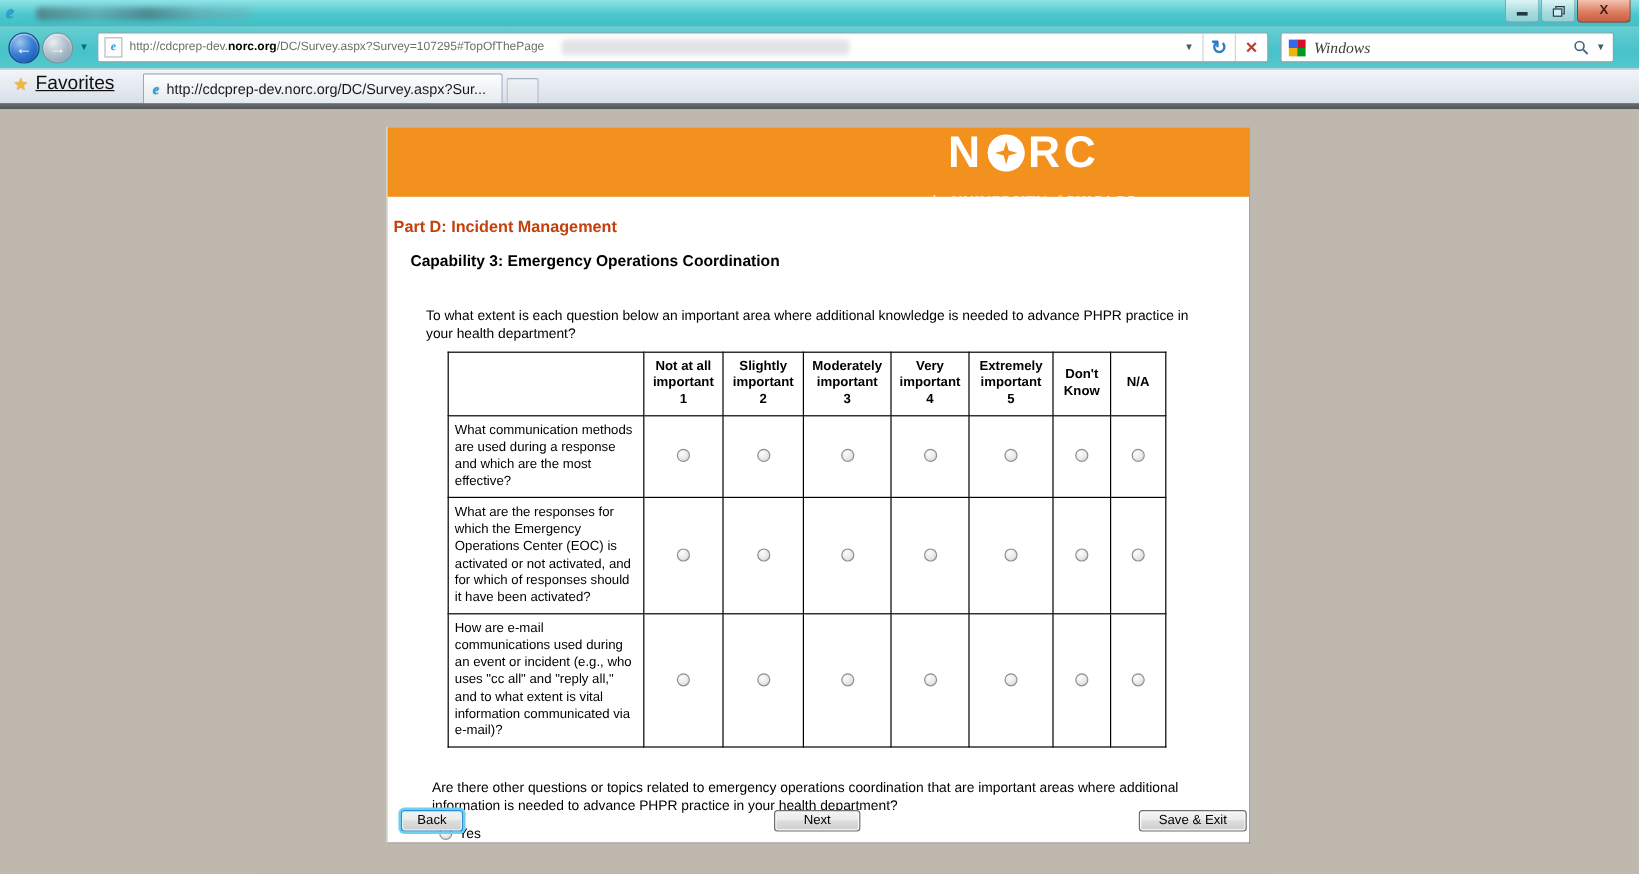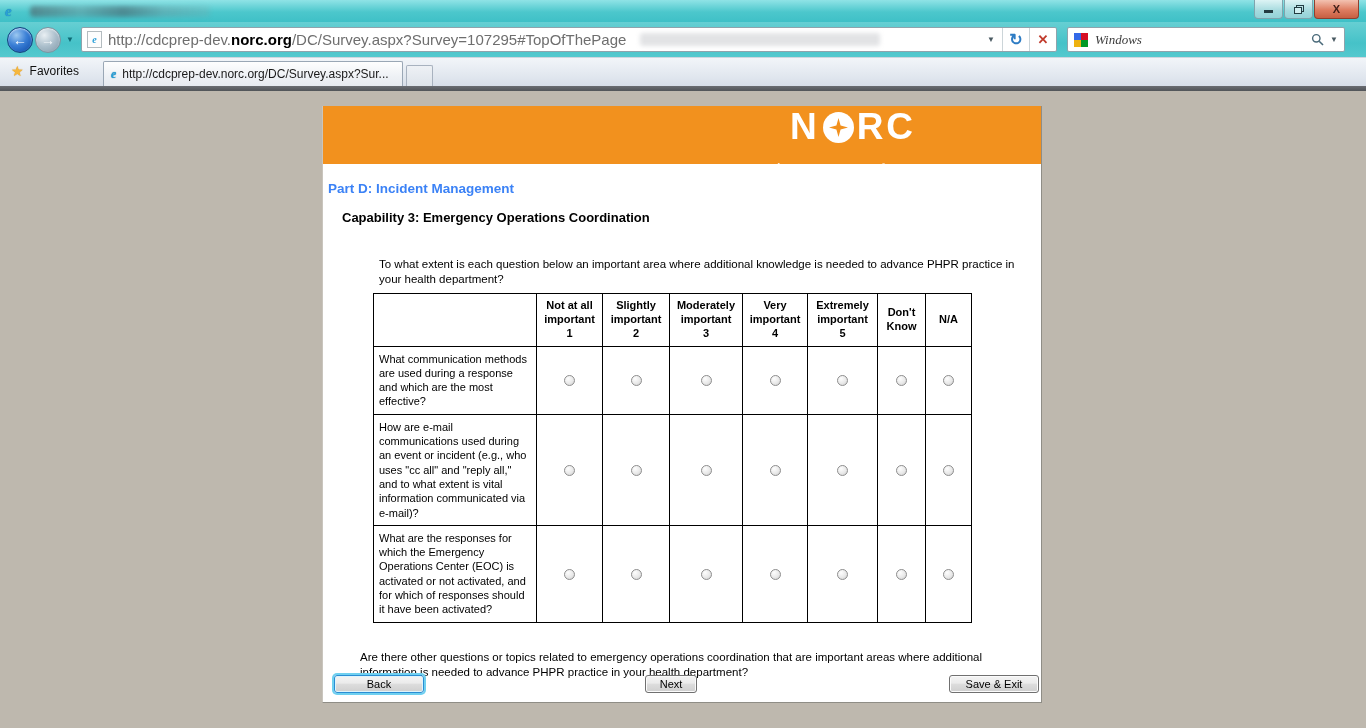--- a/index.html
+++ b/index.html
@@ -30,21 +30,21 @@
     font-size:14px; font-weight:bold; flex:none; }
   .nav-back { background:radial-gradient(circle at 35% 30%,#9cc8f0 0%,#3a7fd6 45%,#1b5cb8 78%,#134a98);
     border:1px solid #12427e; color:#fff; box-shadow:inset 0 1px 2px rgba(255,255,255,.7); }
   .nav-fwd { background:radial-gradient(circle at 35% 30%,#e9eff3 0%,#aabecb 50%,#90a6b5 80%);
     border:1px solid #7e939f; color:#f4f8fa; margin-left:2px; box-shadow:inset 0 1px 2px rgba(255,255,255,.7); }
   .nav-caret { color:#0e6a74; font-size:8px; margin:0 7px 0 5px; }
   .url-group { display:flex; align-items:center; height:25px; width:976px; background:#fff;
     border:1px solid #8fa3ac; border-radius:2px; padding-left:5px; overflow:hidden; }
   .page-icon { width:15px; height:17px; border:1px solid #b4bcc0; background:#fdfdfd; flex:none;
     display:flex; align-items:center; justify-content:center; font:italic bold 10px "Liberation Serif",serif; color:#2a9fd8; }
-  .url-text { font-size:15px; color:#6e6e6e; margin-left:6px; white-space:nowrap; }
+  .url-text { font-size:10px; color:#6e6e6e; margin-left:6px; white-space:nowrap; }
   .url-text b { color:#000; }
   .url-smudge { width:240px; height:13px; margin-left:14px; border-radius:3px; background:rgba(150,155,160,.28); filter:blur(2px); }
   .url-spacer { flex:1; }
   .seg { height:100%; display:flex; align-items:center; justify-content:center; flex:none; }
   .seg.caret { width:22px; color:#4a5a62; font-size:8px; }
   .seg.btn { width:27px; border-left:1px solid #ccd5d9; }
   .refresh-glyph { color:#2e7cc4; font-size:16px; font-weight:bold; }
   .stop-glyph { color:#c03a2b; font-size:13px; font-weight:bold; }
   .search-box { display:flex; align-items:center; height:25px; width:278px; background:#fff;
     border:1px solid #8fa3ac; border-radius:2px; margin-left:10px; padding:0 6px; }
@@ -52,21 +52,21 @@
   .google-logo span:nth-child(1){background:#3369e8;} .google-logo span:nth-child(2){background:#d50f25;}
   .google-logo span:nth-child(3){background:#eeb211;} .google-logo span:nth-child(4){background:#009925;}
   .search-text { font:italic 13px "Liberation Serif",serif; color:#3c3c3c; margin-left:7px; flex:1; }
   .search-caret { color:#4a5a62; font-size:8px; margin-left:6px; }
 
   
   .tabbar { height:29px; background:linear-gradient(180deg,#f2f5f9,#e0e6ee 70%,#d7dee8);
     display:flex; align-items:flex-end; padding-left:7px; border-top:1px solid #cfd6df; }
   .fav-btn { display:flex; align-items:center; gap:6px; padding:0 12px 7px 4px; }
   .fav-star { color:#f6b73c; font-size:14px; text-shadow:0 0 1px #c8871a; }
-  .fav-label { font-size:12px; color:#111; }
+  .fav-label { font-size:16px; color:#111;text-decoration:underline; }
   .tab { width:300px; height:25px; display:flex; align-items:center; gap:6px; padding:0 7px; margin-left:12px;
     background:linear-gradient(180deg,#fefefe,#eef1f5 60%,#e6eaf0); border:1px solid #9aa7b5; border-bottom:none;
     border-radius:2px 2px 0 0; }
   .tab .ie-icon { font-size:12px; margin:0; }
   .tab-title { font-size:12px; color:#1a1a1a; white-space:nowrap; overflow:hidden; }
   .tab-stub { width:27px; height:21px; margin-left:3px; background:linear-gradient(180deg,#eef1f5,#dde3ea);
     border:1px solid #a8b2bf; border-bottom:none; border-radius:2px 2px 0 0; }
   .chrome-sep { height:5px; background:linear-gradient(180deg,#6a6d72,#515458); }
 
   
@@ -76,42 +76,42 @@
 
   .norc-header { height:58px; background:#F2911E; position:relative; }
   .norc-logo { position:absolute; left:400px; top:3px; width:260px; text-align:center; color:#fff; }
   .norc-word { display:flex; align-items:center; justify-content:center; font-size:37px; font-weight:bold;
     letter-spacing:3px; line-height:36px; }
   .norc-globe { width:31px; height:31px; border-radius:50%; background:#fff; display:inline-flex;
     align-items:center; justify-content:center; margin:0 3px; }
   .norc-tagline { font-family:"Liberation Serif",serif; font-size:12.5px; letter-spacing:.5px; margin-top:16px; }
   .norc-tagline .it { font-style:italic; }
 
-  .part-heading { margin:17px 0 0 5px; font-size:13.5px; font-weight:bold; color:#3b82f6; }
+  .part-heading { margin:17px 0 0 5px; font-size:13.5px; font-weight:bold; color:#c2410c; }
   .capability-heading { margin:14px 0 0 19px; font-size:13px; font-weight:bold; color:#000; }
-  .matrix-question { margin:32px 0 6px 56px; width:648px; font-size:11.5px; line-height:1.32; color:#000; }
+  .matrix-question { margin:32px 0 6px 32px; width:648px; font-size:11.5px; line-height:1.32; color:#000; }
 
   .matrix { border-collapse:collapse; margin-left:50px; table-layout:fixed; border:1px solid #7f1d1d; }
   .matrix th, .matrix td { border:1px solid #000; }
   .c-q{width:163px} .c-1{width:66px} .c-2{width:67px} .c-3{width:73px} .c-4{width:65px} .c-5{width:70px} .c-6{width:48px} .c-7{width:46px}
   .matrix th { font-size:11px; font-weight:bold; padding:5px 2px; height:44px; vertical-align:middle; text-align:center; line-height:1.25; }
   .matrix td.qcell { font-size:11px; padding:5px 5px; vertical-align:middle; line-height:1.3; text-align:left; }
   .matrix td.rcell { text-align:center; vertical-align:middle; height:52px; }
   .radio { display:inline-block; width:11px; height:11px; border-radius:50%; border:1px solid #8f8f8f;
     background:radial-gradient(circle at 35% 30%,#fdfdfd,#e9e9e9 55%,#cccccc); vertical-align:middle; }
 
   .followup { margin:27px 0 0 37px; width:656px; font-size:11.5px; line-height:1.32; color:#000; }
   .option-row { display:flex; align-items:center; gap:5px; margin:7px 0 0 43px; font-size:11.5px; color:#000; }
   .option-row:first-of-type { margin-top:9px; }
 
   .survey-btn { position:absolute; bottom:9px; height:18px; font-size:11px; color:#000;
     display:flex; align-items:center; justify-content:center; border:1px solid #707070; border-radius:3px;
     background:linear-gradient(180deg,#f4f4f4,#ebebeb 45%,#dddddd 50%,#cfcfcf); box-shadow:inset 0 0 0 1px #fbfbfb; }
-  .btn-back { left:11px; width:90px; border-color:#2a8dd4; box-shadow:0 0 0 2px #6fd0f0, inset 0 0 0 1px #def4fb; }
-  .btn-next { left:322px; width:52px; }
+  .btn-back { left:11px; width:52px; border-color:#2a8dd4; box-shadow:0 0 0 2px #6fd0f0, inset 0 0 0 1px #def4fb; }
+  .btn-next { left:322px; width:72px; }
   .btn-save { left:626px; width:90px; }
 </style>
 <title>http://cdcprep-dev.norc.org/DC/Survey.aspx?Survey=107295 - Windows Internet Explorer provided by NORC at the University of Chic</title></head>
 <body>
 
 <div class="titlebar">
   <span class="ie-icon">e</span>
   <span class="title-smudge"></span>
   <div class="win-controls">
     <div class="win-ctrl">
@@ -250,43 +250,47 @@
             <td class="qcell">What communication methods are used during a response and which are the most effective?</td>
             <td class="rcell"><span class="radio"></span></td>
             <td class="rcell"><span class="radio"></span></td>
             <td class="rcell"><span class="radio"></span></td>
             <td class="rcell"><span class="radio"></span></td>
             <td class="rcell"><span class="radio"></span></td>
             <td class="rcell"><span class="radio"></span></td>
             <td class="rcell"><span class="radio"></span></td>
           </tr>
           <tr>
+            <td class="qcell">What are the responses for which the Emergency Operations Center (EOC) is activated or not activated, and for which of responses should it have been activated?</td>
+            <td class="rcell"><span class="radio"></span></td>
+            <td class="rcell"><span class="radio"></span></td>
+            <td class="rcell"><span class="radio"></span></td>
+            <td class="rcell"><span class="radio"></span></td>
+            <td class="rcell"><span class="radio"></span></td>
+            <td class="rcell"><span class="radio"></span></td>
+            <td class="rcell"><span class="radio"></span></td>
+          </tr>
+          <tr>
             <td class="qcell">How are e-mail communications used during an event or incident (e.g., who uses "cc all" and "reply all," and to what extent is vital information communicated via e-mail)?</td>
-            <td class="rcell"><span class="radio"></span></td>
-            <td class="rcell"><span class="radio"></span></td>
-            <td class="rcell"><span class="radio"></span></td>
-            <td class="rcell"><span class="radio"></span></td>
-            <td class="rcell"><span class="radio"></span></td>
-            <td class="rcell"><span class="radio"></span></td>
-            <td class="rcell"><span class="radio"></span></td>
-          </tr>
-          <tr>
-            <td class="qcell">What are the responses for which the Emergency Operations Center (EOC) is activated or not activated, and for which of responses should it have been activated?</td>
             <td class="rcell"><span class="radio"></span></td>
             <td class="rcell"><span class="radio"></span></td>
             <td class="rcell"><span class="radio"></span></td>
             <td class="rcell"><span class="radio"></span></td>
             <td class="rcell"><span class="radio"></span></td>
             <td class="rcell"><span class="radio"></span></td>
             <td class="rcell"><span class="radio"></span></td>
           </tr>
         </tbody>
     </table>
 
     <div class="followup">Are there other questions or topics related to emergency operations coordination that are important areas where additional information is needed to advance PHPR practice in your health department?</div>
     <div>
+        <div class="option-row">
+          <span class="radio"></span>
+          <span>Yes</span>
+        </div>
       </div>
 
     <div class="survey-btn btn-back">Back</div>
     <div class="survey-btn btn-next">Next</div>
     <div class="survey-btn btn-save">Save &amp; Exit</div>
   </div>
 </div>
 
 </body></html>

